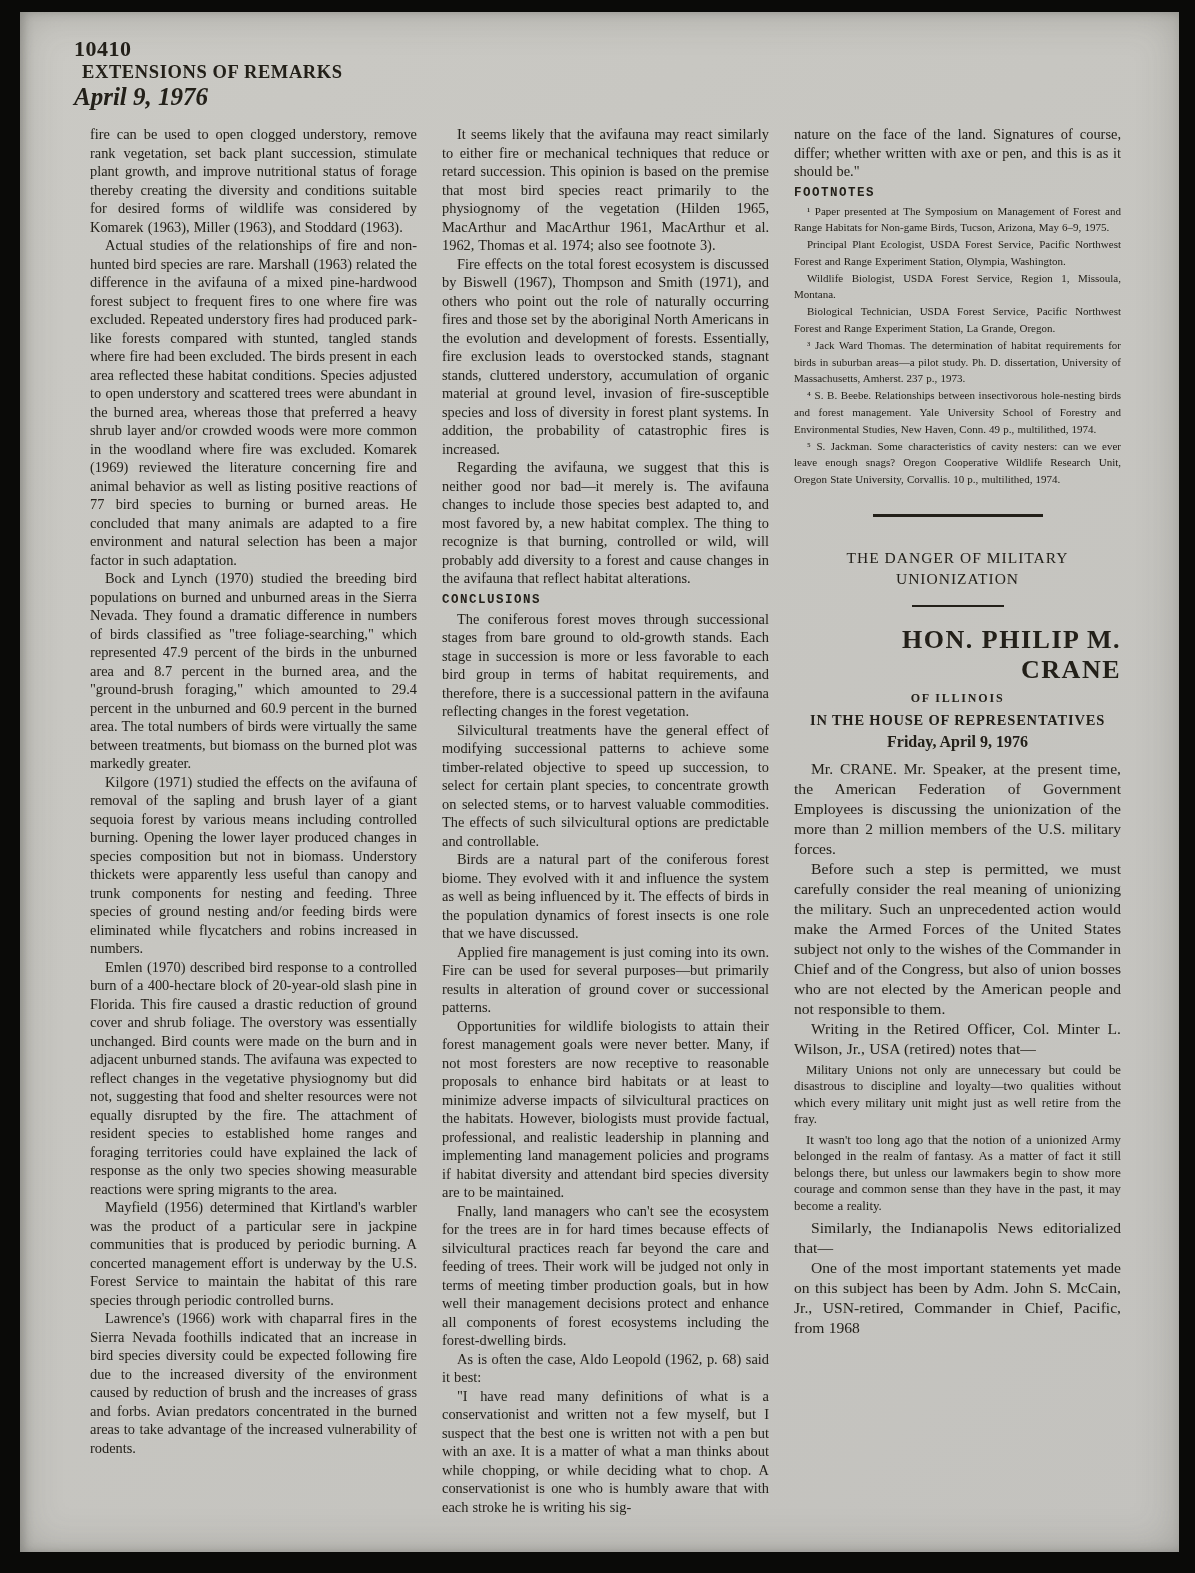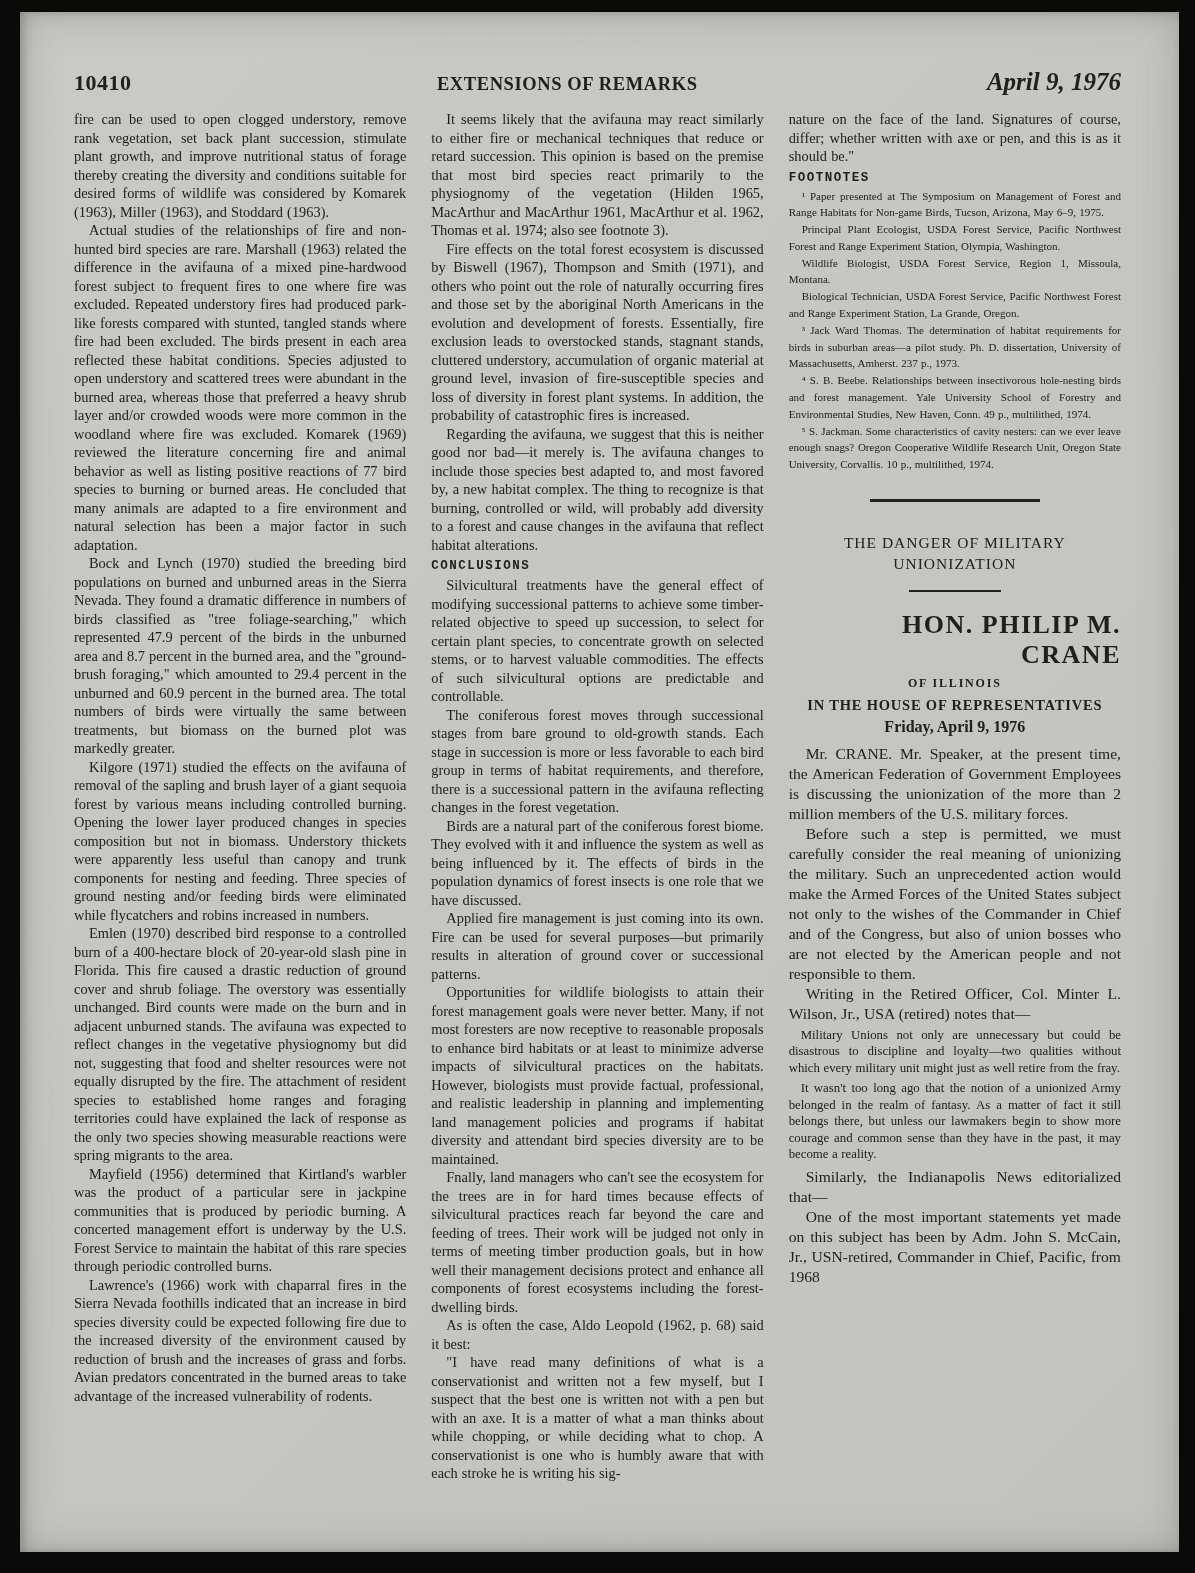--- a/index.html
+++ b/index.html
@@ -12,28 +12,29 @@
   }
   .scan-frame{
     position:absolute;
     top:12px;left:20px;right:16px;bottom:21px;
     background:linear-gradient(135deg,#cac9c4 0%,#c7c6c1 40%,#c3c2be 100%);
     box-shadow:inset 0 0 40px rgba(60,58,52,.25), inset 4px 0 10px rgba(40,40,36,.25);
     color:#232019;
   }
   .page-header{
     display:flex;align-items:baseline;justify-content:space-between;
-    padding:56px 58px 0 54px;
+    padding:24px 58px 0 54px;
+    flex-direction:column;
   }
   .page-number{font-size:22px;font-weight:bold;letter-spacing:.5px;}
   .running-title{font-size:18.5px;letter-spacing:.6px;font-weight:600;transform:translateX(8px);}
   .issue-date{font-size:25px;font-style:italic;font-weight:600;}
   .columns{
     display:flex;gap:25px;
-    padding:14px 58px 0 54px;
+    padding:14px 58px 0 70px;
   }
   .col{flex:1 1 0;min-width:0;}
   .blk{margin:0;}
   p.p, p.cont{
     font-size:14.4px;line-height:18.5px;
     text-align:justify;
     text-indent:15px;
     word-spacing:.5px;
   }
   p.cont{text-indent:0;}
@@ -116,22 +117,22 @@
         <p class="blk p">Kilgore (1971) studied the effects on the avifauna of removal of the sapling and brush layer of a giant sequoia forest by various means including controlled burning. Opening the lower layer produced changes in species composition but not in biomass. Understory thickets were apparently less useful than canopy and trunk components for nesting and feeding. Three species of ground nesting and/or feeding birds were eliminated while flycatchers and robins increased in numbers.</p>
         <p class="blk p">Emlen (1970) described bird response to a controlled burn of a 400-hectare block of 20-year-old slash pine in Florida. This fire caused a drastic reduction of ground cover and shrub foliage. The overstory was essentially unchanged. Bird counts were made on the burn and in adjacent unburned stands. The avifauna was expected to reflect changes in the vegetative physiognomy but did not, suggesting that food and shelter resources were not equally disrupted by the fire. The attachment of resident species to established home ranges and foraging territories could have explained the lack of response as the only two species showing measurable reactions were spring migrants to the area.</p>
         <p class="blk p">Mayfield (1956) determined that Kirtland's warbler was the product of a particular sere in jackpine communities that is produced by periodic burning. A concerted management effort is underway by the U.S. Forest Service to maintain the habitat of this rare species through periodic controlled burns.</p>
         <p class="blk p">Lawrence's (1966) work with chaparral fires in the Sierra Nevada foothills indicated that an increase in bird species diversity could be expected following fire due to the increased diversity of the environment caused by reduction of brush and the increases of grass and forbs. Avian predators concentrated in the burned areas to take advantage of the increased vulnerability of rodents.</p>
       </div>
       <div class="col">
         <p class="blk p">It seems likely that the avifauna may react similarly to either fire or mechanical techniques that reduce or retard succession. This opinion is based on the premise that most bird species react primarily to the physiognomy of the vegetation (Hilden 1965, MacArthur and MacArthur 1961, MacArthur et al. 1962, Thomas et al. 1974; also see footnote 3).</p>
         <p class="blk p">Fire effects on the total forest ecosystem is discussed by Biswell (1967), Thompson and Smith (1971), and others who point out the role of naturally occurring fires and those set by the aboriginal North Americans in the evolution and development of forests. Essentially, fire exclusion leads to overstocked stands, stagnant stands, cluttered understory, accumulation of organic material at ground level, invasion of fire-susceptible species and loss of diversity in forest plant systems. In addition, the probability of catastrophic fires is increased.</p>
         <p class="blk p">Regarding the avifauna, we suggest that this is neither good nor bad—it merely is. The avifauna changes to include those species best adapted to, and most favored by, a new habitat complex. The thing to recognize is that burning, controlled or wild, will probably add diversity to a forest and cause changes in the avifauna that reflect habitat alterations.</p>
         <p class="blk heading">CONCLUSIONS</p>
+        <p class="blk p">The coniferous forest moves through successional stages from bare ground to old-growth stands. Each stage in succession is more or less favorable to each bird group in terms of habitat requirements, and therefore, there is a successional pattern in the avifauna reflecting changes in the forest vegetation.</p>
         <p class="blk p">Silvicultural treatments have the general effect of modifying successional patterns to achieve some timber-related objective to speed up succession, to select for certain plant species, to concentrate growth on selected stems, or to harvest valuable commodities. The effects of such silvicultural options are predictable and controllable.</p>
-        <p class="blk p">The coniferous forest moves through successional stages from bare ground to old-growth stands. Each stage in succession is more or less favorable to each bird group in terms of habitat requirements, and therefore, there is a successional pattern in the avifauna reflecting changes in the forest vegetation.</p>
         <p class="blk p">Birds are a natural part of the coniferous forest biome. They evolved with it and influence the system as well as being influenced by it. The effects of birds in the population dynamics of forest insects is one role that we have discussed.</p>
         <p class="blk p">Applied fire management is just coming into its own. Fire can be used for several purposes—but primarily results in alteration of ground cover or successional patterns.</p>
         <p class="blk p">Opportunities for wildlife biologists to attain their forest management goals were never better. Many, if not most foresters are now receptive to reasonable proposals to enhance bird habitats or at least to minimize adverse impacts of silvicultural practices on the habitats. However, biologists must provide factual, professional, and realistic leadership in planning and implementing land management policies and programs if habitat diversity and attendant bird species diversity are to be maintained.</p>
         <p class="blk p">Fnally, land managers who can't see the ecosystem for the trees are in for hard times because effects of silvicultural practices reach far beyond the care and feeding of trees. Their work will be judged not only in terms of meeting timber production goals, but in how well their management decisions protect and enhance all components of forest ecosystems including the forest-dwelling birds.</p>
         <p class="blk p">As is often the case, Aldo Leopold (1962, p. 68) said it best:</p>
         <p class="blk p">"I have read many definitions of what is a conservationist and written not a few myself, but I suspect that the best one is written not with a pen but with an axe. It is a matter of what a man thinks about while chopping, or while deciding what to chop. A conservationist is one who is humbly aware that with each stroke he is writing his sig-</p>
       </div>
       <div class="col">
         <p class="blk cont">nature on the face of the land. Signatures of course, differ; whether written with axe or pen, and this is as it should be."</p>
         <p class="blk heading">FOOTNOTES</p>

